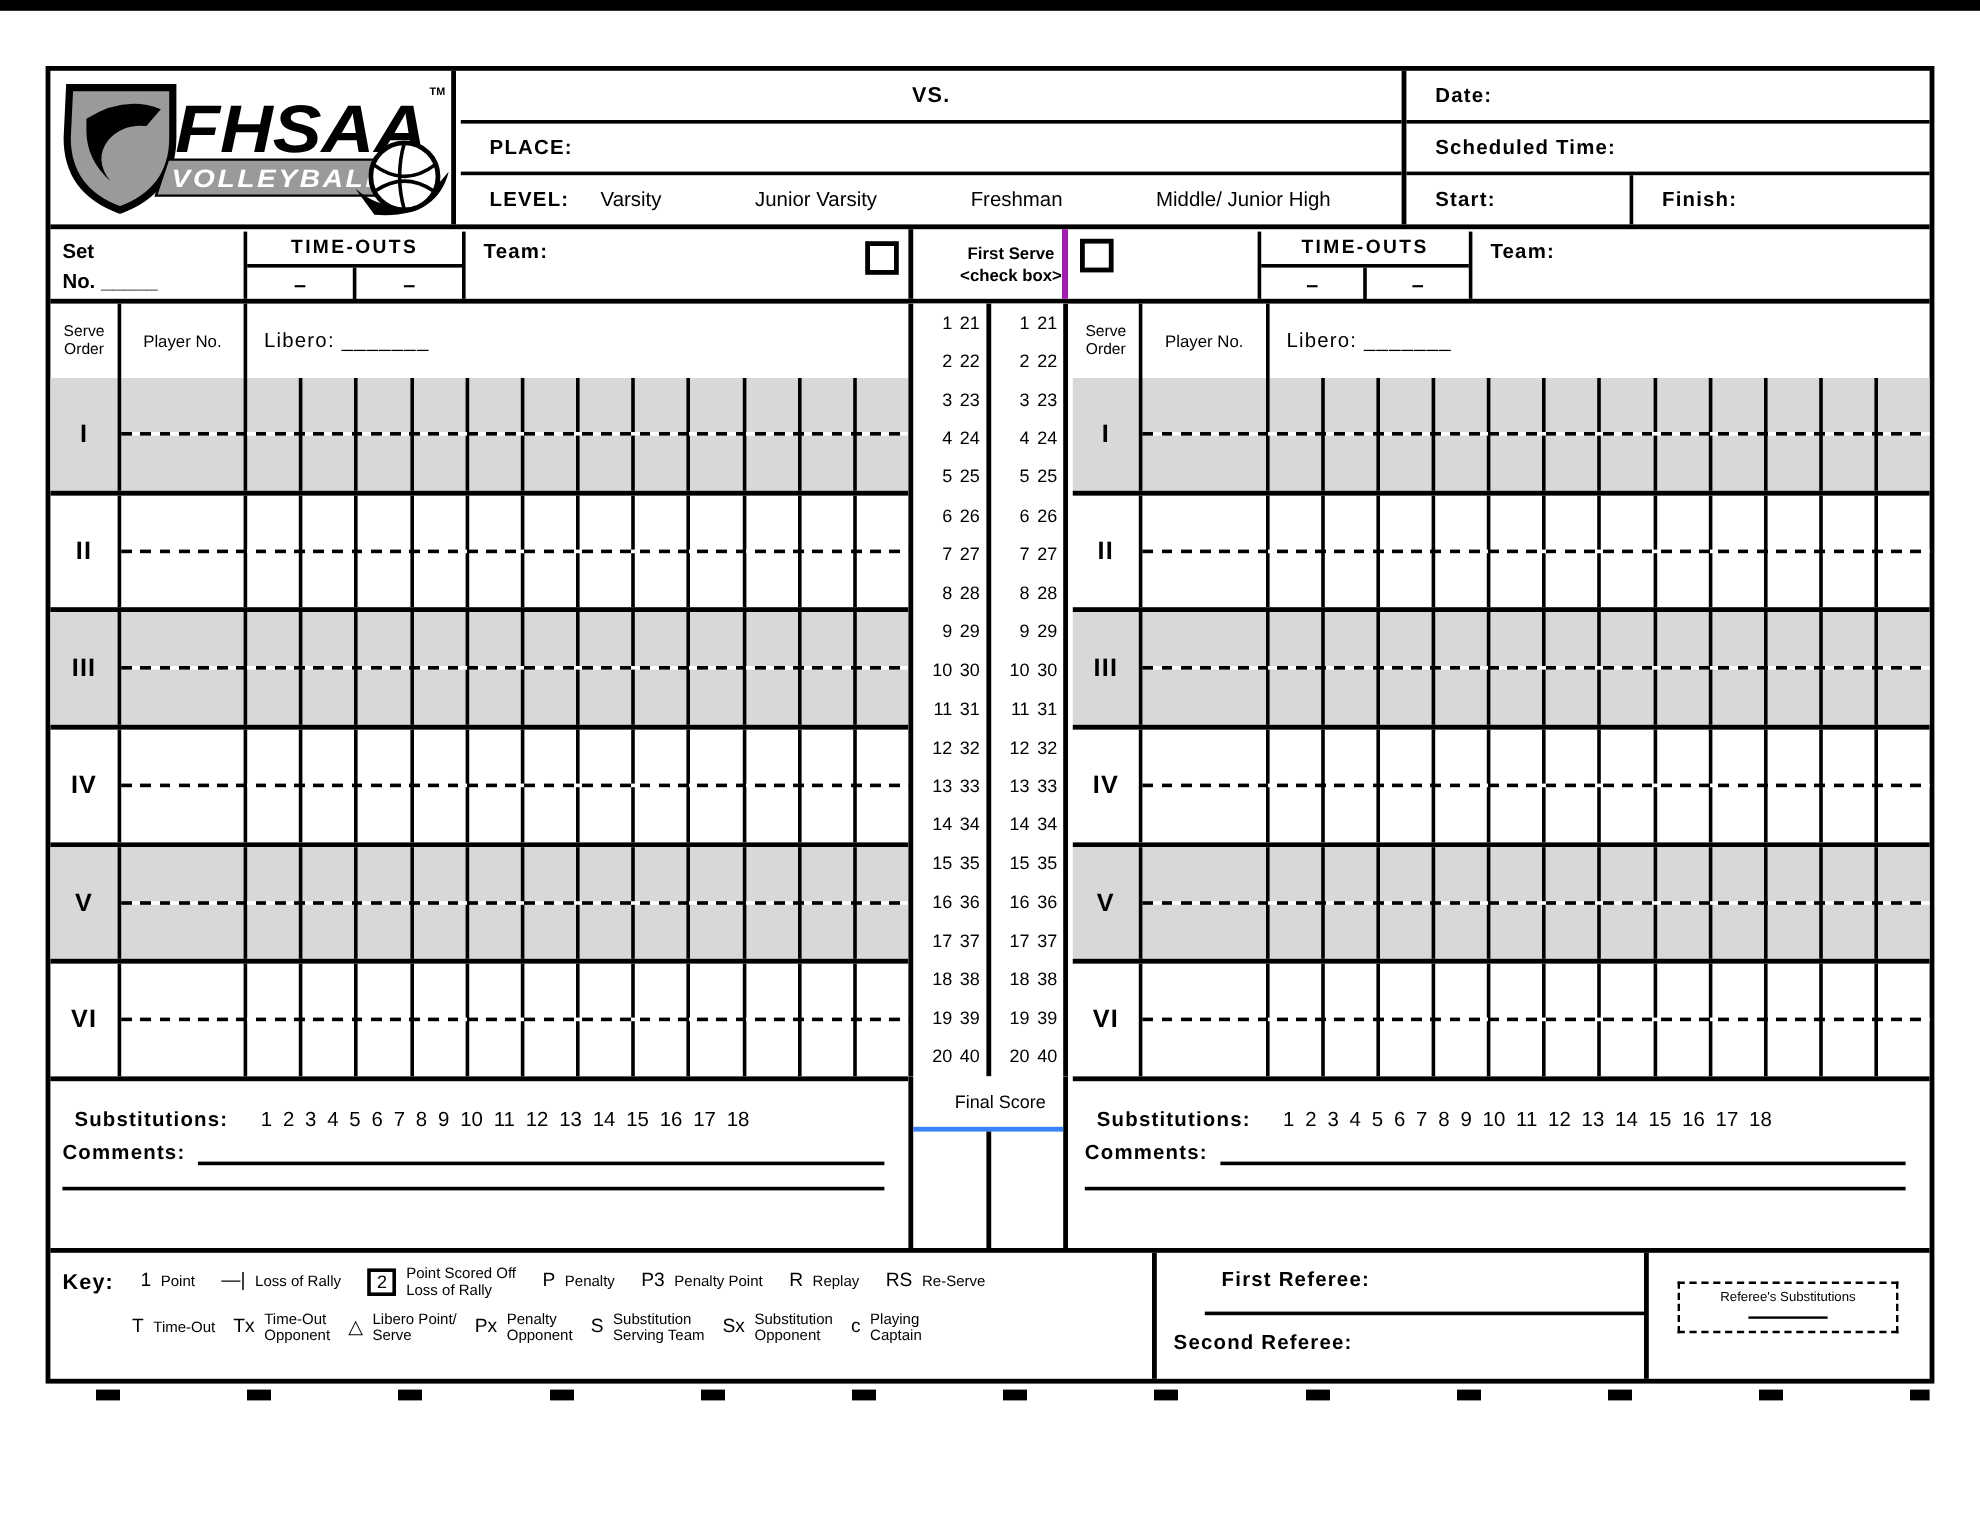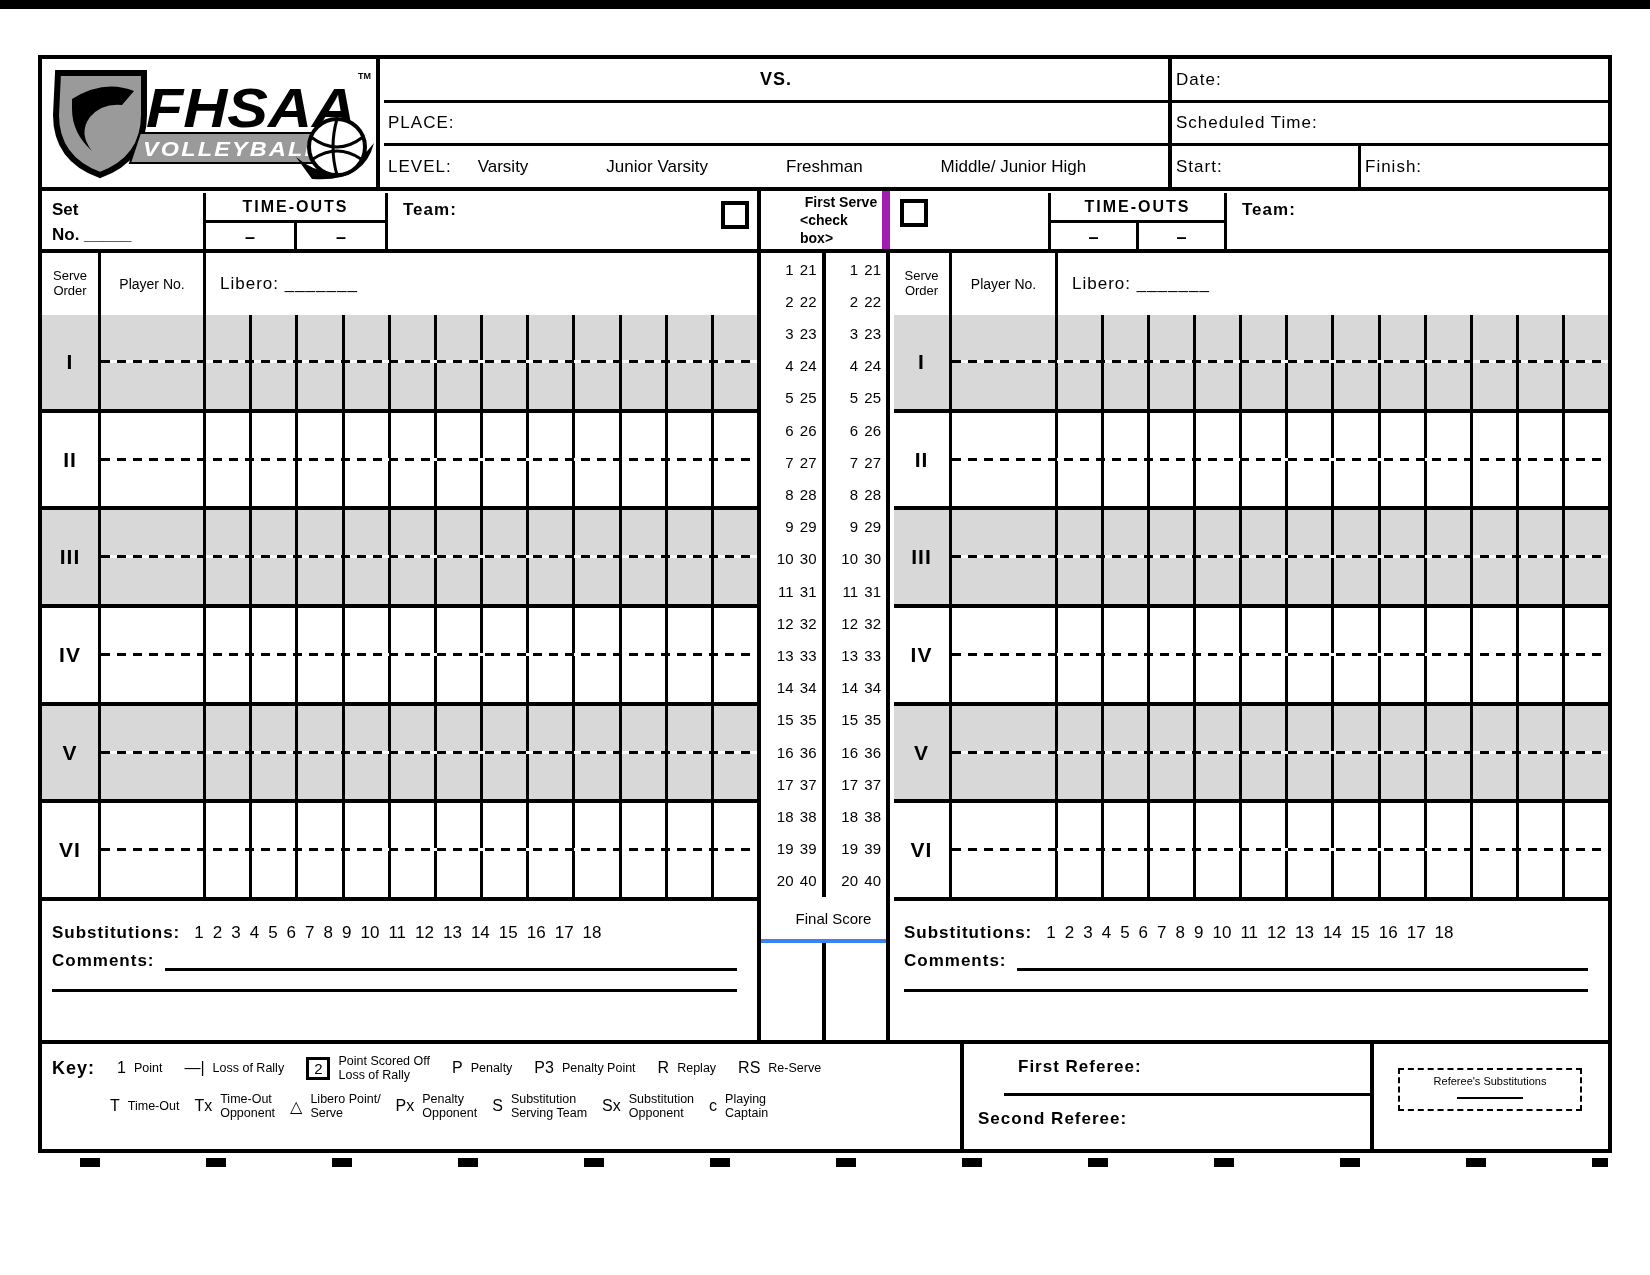--- a/index.html
+++ b/index.html
@@ -13,21 +13,21 @@
 
   
   .hdr-logo{left:0;top:0;width:338px;height:128px;border-right:4px solid #000;}
   .hdr-mid{left:342px;top:0;width:784px;height:128px;}
   .hdr-right{left:1126px;top:0;width:440px;height:128px;border-left:4px solid #000;}
   .hrow1{height:41px;border-bottom:3px solid #000;}
   .hrow2{height:40px;border-bottom:3px solid #000;}
   .hrow3{height:41px;}
   .hrow1,.hrow2,.hrow3{display:flex;align-items:center;}
   .vs{justify-content:center;font-weight:bold;font-size:18px;letter-spacing:1px;}
-  .hlabel{font-weight:normal;font-size:17px;padding-left:4px;letter-spacing:1px;}
+  .hlabel{font-weight:bold;font-size:17px;padding-left:24px;letter-spacing:1px;}
   .levels{display:flex;column-gap:78px;margin-left:26px;font-size:17px;}
   .sf-start{width:186px;height:100%;display:flex;align-items:center;border-right:3px solid #000;}
   .sf-finish{flex:1;height:100%;display:flex;align-items:center;}
 
   
   .band{left:0;top:128px;width:1566px;height:66px;border-top:4px solid #000;border-bottom:4px solid #000;}
   .set-cell{left:0;top:0;bottom:0;width:161px;padding:7px 0 0 10px;font-weight:bold;font-size:17px;line-height:1.45;}
   .to-block{top:2px;bottom:0;border-left:3px solid #000;border-right:3px solid #000;}
   .to-left{left:161px;width:185px;}
   .to-right{left:1006px;width:179px;}
@@ -37,21 +37,21 @@
   .to-cell{flex:1;display:flex;align-items:center;justify-content:center;font-size:18px;font-weight:bold;}
   .to-cell:first-child{border-right:3px solid #000;}
   .team-cell{top:0;bottom:0;}
   .team-l{left:349px;width:366px;}
   .team-r{left:1188px;right:0;}
   .team-label{position:absolute;top:9px;left:12px;font-weight:bold;font-size:17px;letter-spacing:1px;}
   .checkbox{position:absolute;width:20px;height:20px;border:4px solid #000;background:#fff;}
   .cb-team{right:8px;top:10px;}
   .cb-zone{left:848px;width:158px;top:0;bottom:0;}
   .cb-first{left:10px;top:8px;}
-  .first-serve{left:715px;width:133px;top:0;bottom:0;border-left:4px solid #000;border-right:8px solid #a21caf;
+  .first-serve{left:715px;width:133px;top:0;bottom:0;border-left:4px solid #000;border-right:5px solid #a21caf;
                display:flex;flex-direction:column;align-items:center;justify-content:center;
                font-weight:bold;font-size:14px;line-height:1.3;padding-left:39px;}
 
   
   .subhdr{left:0;top:194px;width:1566px;height:62px;}
   .shcell{top:0;bottom:0;position:absolute;box-sizing:border-box;}
   .so-head{display:flex;flex-direction:column;align-items:center;justify-content:center;
            font-size:13px;line-height:1.15;border-right:3px solid #000;}
   .so-l{left:0;width:59px;} .so-r{left:852px;width:58px;}
   .pn-head{display:flex;align-items:center;justify-content:center;font-size:14px;border-right:3px solid #000;}
@@ -92,21 +92,21 @@
          border-left:4px solid #000;border-right:4px solid #000;}
   .fs-label{height:42px;border-bottom:4px solid #3b82f6;display:flex;align-items:center;justify-content:center;
             font-weight:normal;font-size:15px;padding-left:20px;}
   .fs-boxes{display:flex;height:97px;}
   .fs-box{flex:1;}
   .fs-box:first-child{border-right:4px solid #000;}
 
   
   .subs{top:838px;height:143px;border-top:4px solid #000;}
   .subs-l{left:0;width:715px;} .subs-r{left:852px;width:714px;}
-  .subs-line{display:flex;align-items:baseline;gap:14px;padding:22px 0 0 10px;}
+  .subs-line{display:flex;align-items:baseline;gap:27px;padding:22px 0 0 10px;margin-left:10px;}
   .subs-label{font-weight:bold;font-size:17px;letter-spacing:1px;}
   .subs-nums{display:flex;gap:9px;font-size:17px;}
   .com-line{display:flex;align-items:flex-end;gap:10px;padding:8px 20px 0 10px;}
   .com-label{font-weight:bold;font-size:17px;letter-spacing:1px;}
   .cline{flex:1;border-bottom:3px solid #000;height:16px;}
   .cline2{margin:18px 20px 0 10px;border-bottom:3px solid #000;height:0;}
 
   
   .bottom{left:0;top:981px;width:1566px;height:109px;border-top:4px solid #000;}
   .key-box{position:absolute;left:0;top:0;bottom:0;width:918px;border-right:4px solid #000;overflow:hidden;}

